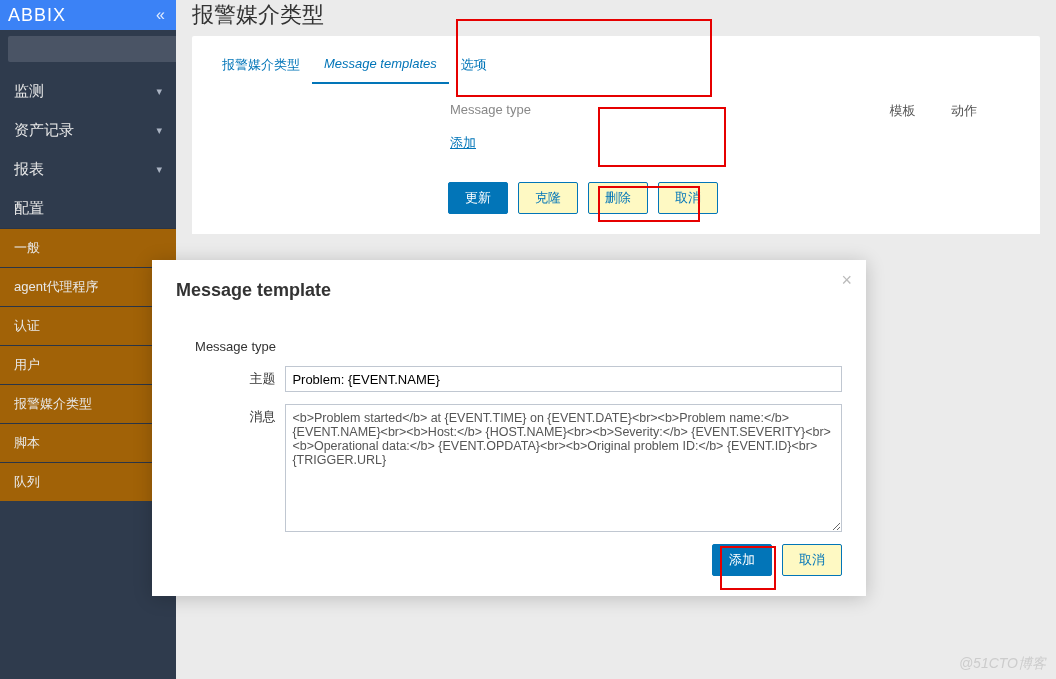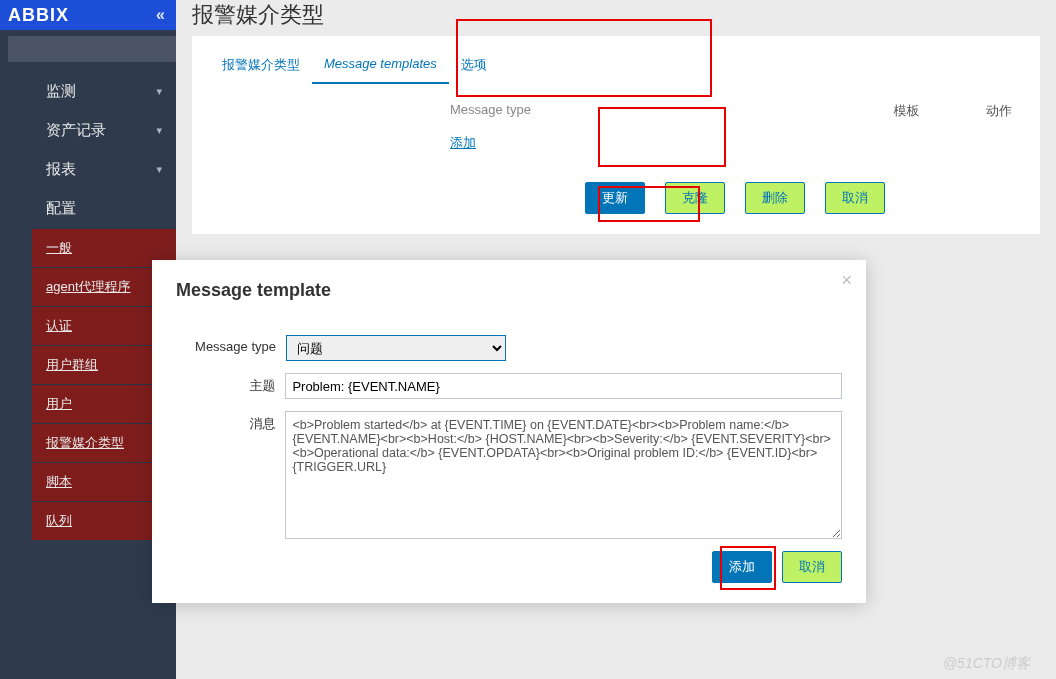--- a/index.html
+++ b/index.html
@@ -1,64 +1,64 @@
 <!DOCTYPE html>
 <html><head>
 <meta charset="utf-8">
 <style>
 * { box-sizing: border-box; margin: 0; padding: 0; }
 body { font-family: Arial, "Microsoft YaHei", sans-serif; font-size: 13px; background: #fff; width: 1056px; height: 679px; overflow: hidden; position: relative; }
 
 .app { display: flex; height: 679px; }
 .sidebar { width: 176px; background: #2f3b4d; color: #e8e8e8; flex-shrink: 0; display: flex; flex-direction: column; }
-.logo-row { height: 30px; background: #1d4ed8; color: #fff; font-weight: bold; font-size: 18px; padding-left: 8px; display: flex; align-items: center; letter-spacing: 1px; position: relative; }
+.logo-row { height: 30px; background: #3b82f6; color: #fff; font-weight: normal; font-size: 18px; padding-left: 8px; display: flex; align-items: center; letter-spacing: 1px; position: relative; }
 .logo-row .collapse { position: absolute; right: 10px; font-size: 16px; opacity: 0.85; }
 .search-row { display: flex; align-items: center; padding: 6px 8px; }
 .search-row input { flex: 1; background: #4a5465; border: none; border-radius: 2px; height: 26px; color: #fff; padding: 0 6px; }
 .search-row .sicon { color: #b8c0cc; margin-left: 8px; font-size: 15px; }
-.nav { padding-top: 4px; padding-left: 32px; }
+.nav { padding-top: 4px; }
 .nav-item { display: flex; align-items: center; justify-content: space-between; padding: 10px 14px; color: #e8e8e8; font-size: 15px; cursor: pointer; }
 .chev { font-size: 11px; color: #aab3c2; }
-.sub-group { background: #7f1d1d; text-decoration: underline; }
+.sub-group { background: #a16207; }
 .sub-item { padding: 10px 14px; color: #e8e8e8; font-size: 13px; cursor: pointer; border-top: 1px solid #2a3547; }
 
 .main { flex: 1; background: #ebebeb; display: flex; flex-direction: column; position: relative; }
 .page-title { font-size: 22px; color: #333; padding: 0 16px 6px 16px; }
 .panel { background: #fff; margin: 0 16px; border-radius: 2px; padding: 10px 0 6px 0; }
 .tabs { display: flex; padding: 0 18px; }
 .tab { padding: 10px 12px; color: #0275b8; font-size: 13px; cursor: pointer; }
 .tab.active { border-bottom: 2px solid #0275b8; font-style: italic; }
 .panel2 { background: #fff; margin: -4px 16px 0 16px; padding: 16px 18px 20px 18px; }
 .table-head { display: flex; color: #555; }
 .table-head div:first-child { margin-left: 240px; }
 .table-head .th-templ { flex: 1; text-align: center; margin-left: 350px; }
-.table-head .th-act { width: 80px; text-align: right; margin-right: 10px; font-family: Liberation Mono, monospace; }
+.table-head .th-act { width: 80px; text-align: center; margin-right: 18px; font-family: Liberation Mono, monospace; }
 .add-link { color: #0275b8; text-decoration: underline; cursor: pointer; margin-left: 240px; margin-top: 14px; display: inline-block; font-size: 13px; }
-.btn-row { margin-top: 30px; margin-left: 238px; display: flex; gap: 20px; justify-content: center; }
-.btn { border: 1px solid #0275b8; color: #0275b8; background: #bef264; padding: 6px 16px; font-size: 13px; cursor: pointer; border-radius: 2px; }
+.btn-row { margin-top: 30px; margin-left: 238px; display: flex; gap: 10px; }
+.btn { border: 1px solid #0275b8; color: #0275b8; background: #fef9c3; padding: 6px 16px; font-size: 13px; cursor: pointer; border-radius: 2px; }
 .btn.primary { background: #0275b8; color: #fff; }
 
 .red-box { position: absolute; border: 2px solid #e60000; pointer-events: none; }
 .rb1 { left: 280px; top: 19px; width: 256px; height: 78px; }
 .rb2 { left: 422px; top: 107px; width: 128px; height: 60px; }
 .rb3 { left: 422px; top: 186px; width: 102px; height: 36px; }
 .rb4 { position: absolute; border: 2px solid #e60000; left: 720px; top: 546px; width: 56px; height: 44px; pointer-events: none; }
 
 .overlay { position: absolute; left: 152px; top: 260px; width: 714px; background: #fff; box-shadow: 0 2px 18px rgba(0,0,0,0.2); padding: 20px 24px 20px 24px; }
 .overlay h2 { font-size: 18px; font-weight: bold; color: #333; margin-bottom: 34px; }
 .close-x { position: absolute; right: 14px; top: 10px; color: #bbb; font-size: 18px; cursor: pointer; }
 .form-row { display: flex; margin-bottom: 12px; }
 .form-row .lbl { width: 110px; text-align: right; padding-right: 10px; padding-top: 4px; color: #333; font-size: 13px; }
 .form-row select, .form-row input[type=text] { border: 1px solid #c0c7d1; padding: 4px 6px; font-size: 13px; font-family: inherit; }
 .form-row select { width: 220px; border-color: #0275b8; height: 26px; }
 .form-row input[type=text] { width: 560px; height: 26px; }
 .form-row textarea { width: 560px; height: 128px; border: 1px solid #c0c7d1; padding: 6px; font-size: 12.5px; font-family: inherit; color: #555; resize: both; }
 .ov-btns { display: flex; justify-content: flex-end; gap: 10px; margin-top: 6px; }
 
-.watermark { position: absolute; right: 26px; bottom: 6px; color: #ccc; font-style: italic; font-size: 14px; }
+.watermark { position: absolute; right: 10px; bottom: 6px; color: #ccc; font-style: italic; font-size: 14px; }
 </style>
 </head>
 <body>
 
 <div class="app">
 
   <div class="sidebar">
     <div class="logo-row">
       <span>ABBIX</span>
       <span class="collapse">«</span>
@@ -80,21 +80,20 @@
         <span>报表</span>
         <span class="chev">▾</span>
       </div>
       <div class="nav-item">
         <span>配置</span>
       </div>
       <div class="sub-group">
         <div class="sub-item">一般</div>
         <div class="sub-item">agent代理程序</div>
         <div class="sub-item">认证</div>
-        <div class="sub-item">用户群组</div>
         <div class="sub-item">用户</div>
         <div class="sub-item">报警媒介类型</div>
         <div class="sub-item">脚本</div>
         <div class="sub-item">队列</div>
       </div>
     </div>
   </div>
 
   <div class="main">
     <div class="page-title">报警媒介类型</div>
@@ -127,23 +126,20 @@
     <div class="red-box rb3"></div>
   </div>
 </div>
 
 <div class="overlay">
   <span class="close-x">×</span>
   <h2>Message template</h2>
 
   <div class="form-row">
     <div class="lbl">Message type</div>
-    <select>
-      <option>问题</option>
-    </select>
   </div>
 
   <div class="form-row">
     <div class="lbl">主题</div>
     <input type="text" value="Problem: {EVENT.NAME}" style="">
   </div>
 
   <div class="form-row">
     <div class="lbl">消息</div>
     <textarea id="msg-body" style="">&lt;b&gt;Problem started&lt;/b&gt; at {EVENT.TIME} on {EVENT.DATE}&lt;br&gt;&lt;b&gt;Problem name:&lt;/b&gt; {EVENT.NAME}&lt;br&gt;&lt;b&gt;Host:&lt;/b&gt; {HOST.NAME}&lt;br&gt;&lt;b&gt;Severity:&lt;/b&gt; {EVENT.SEVERITY}&lt;br&gt;&lt;b&gt;Operational data:&lt;/b&gt; {EVENT.OPDATA}&lt;br&gt;&lt;b&gt;Original problem ID:&lt;/b&gt; {EVENT.ID}&lt;br&gt;{TRIGGER.URL}</textarea>

